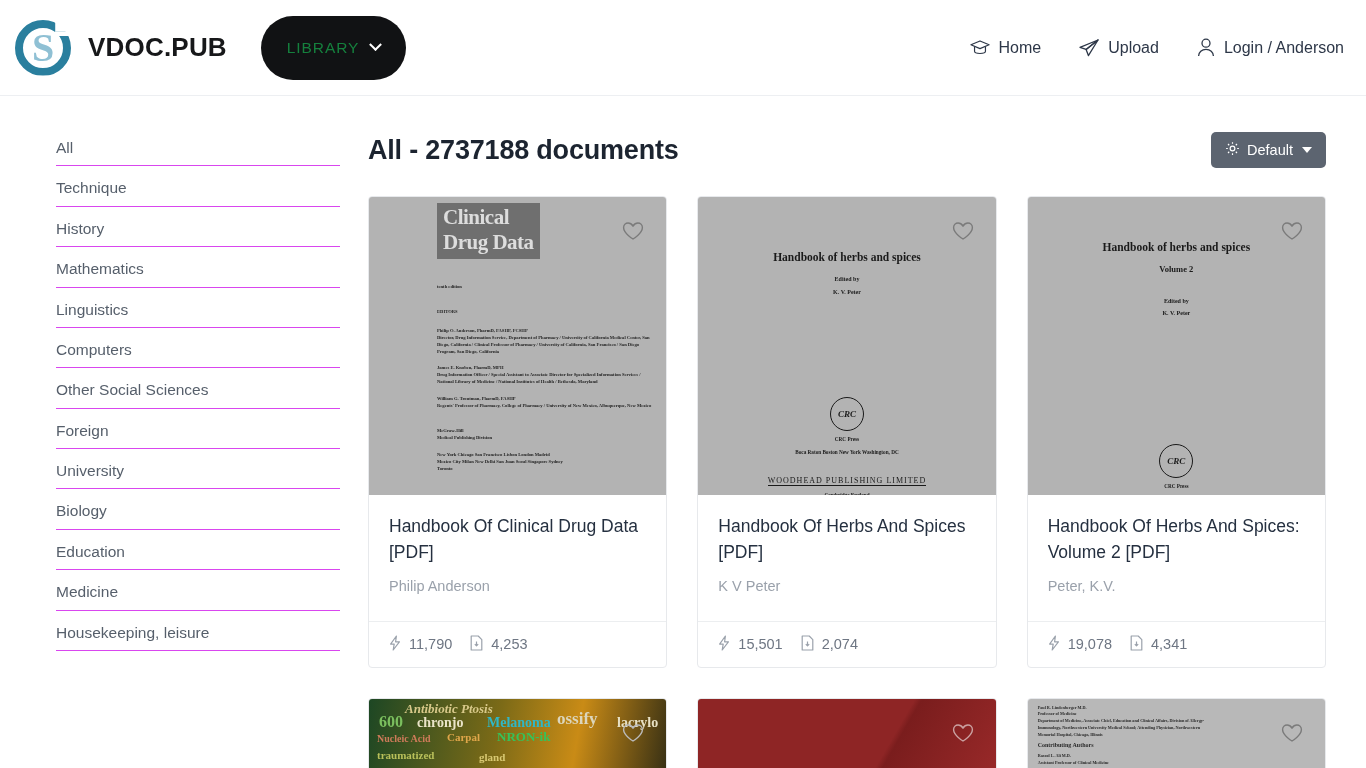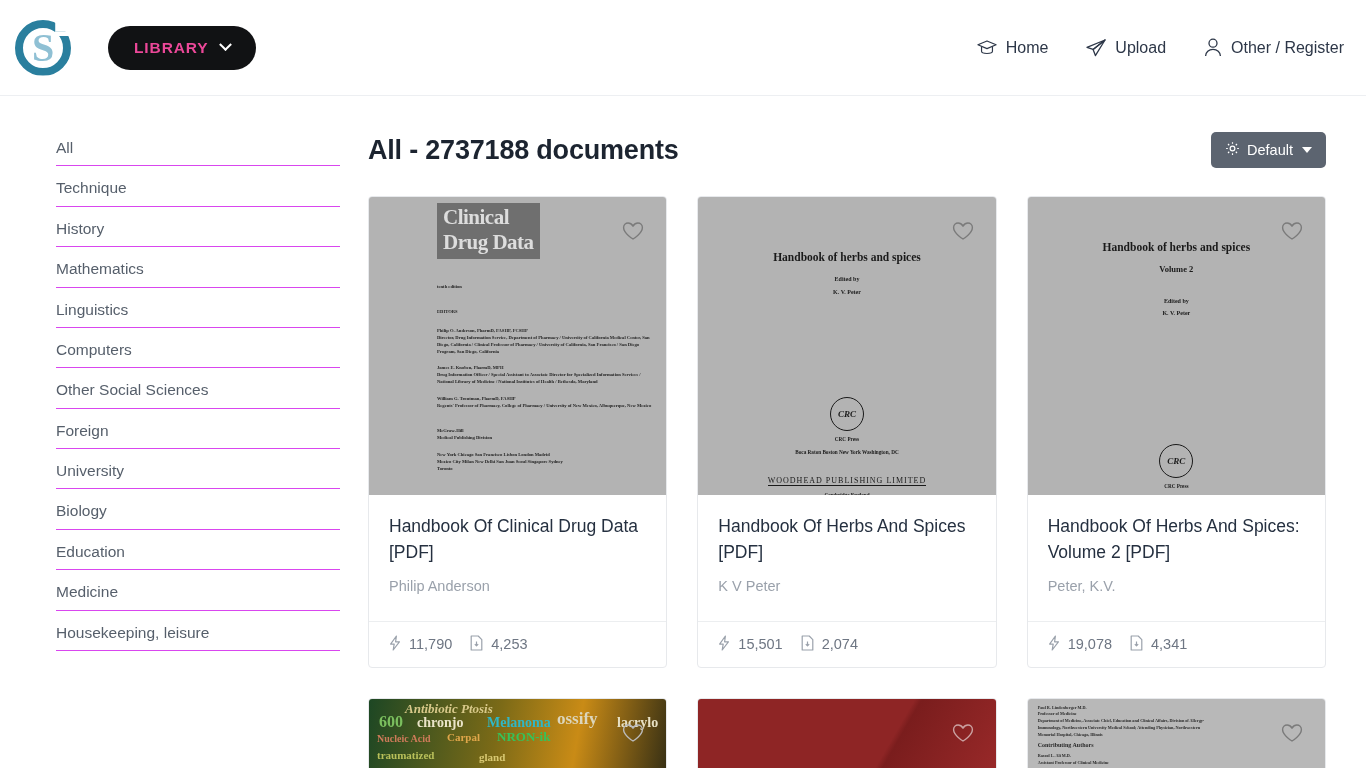--- a/index.html
+++ b/index.html
@@ -54,30 +54,30 @@
   }
   .brand-name {
     font-size: 26px;
     font-weight: bold;
     letter-spacing: 0.2px;
     color: #17181a;
   }
   .library-btn {
     margin-left: 34px;
     background: #111214;
-    color: #ec4899;
+    color: #15803d;
     border: none;
     border-radius: 999px;
-    height: 44px;
+    height: 64px;
     padding: 0 26px;
     display: flex;
     align-items: center;
     gap: 12px;
     font-size: 15.5px;
-    font-weight: bold;
+    font-weight: normal;
     letter-spacing: 0.9px;
     cursor: pointer;
     font-family: "Liberation Sans", sans-serif;
   }
   .library-btn .caret {
     display: inline-block;
     width: 9px; height: 9px;
     border-right: 2px solid #ffffff;
     border-bottom: 2px solid #ffffff;
     transform: rotate(45deg) translate(-2px,-2px);
@@ -247,20 +247,21 @@
 </style>
 </head>
 <body>
 
 <div class="header">
   <div class="brand">
     <div class="logo-mark">
       <div class="logo-ring"></div>
       <div class="logo-s">S</div>
     </div>
+    <div class="brand-name">VDOC.PUB</div>
   </div>
 
   <button class="library-btn">
     <span>LIBRARY</span>
     <span class="caret"></span>
   </button>
 
   <div class="nav">
     <a class="nav-item">
       <span>
@@ -280,21 +281,21 @@
       </span>
       <span>Upload</span>
     </a>
     <a class="nav-item">
       <span>
         <svg width="18" height="19" viewBox="0 0 18 19" fill="none" stroke="#2d3748" stroke-width="1.3">
           <circle cx="9" cy="5.2" r="4"></circle>
           <path d="M1.6 18c0-4 3.3-6.6 7.4-6.6S16.4 14 16.4 18"></path>
         </svg>
       </span>
-      <span>Other / Register</span>
+      <span>Login / Anderson</span>
     </a>
   </div>
 </div>
 
 <div class="layout">
 
   <div class="sidebar">
     <div class="side-item">All</div>
     <div class="side-item">Technique</div>
     <div class="side-item">History</div>

